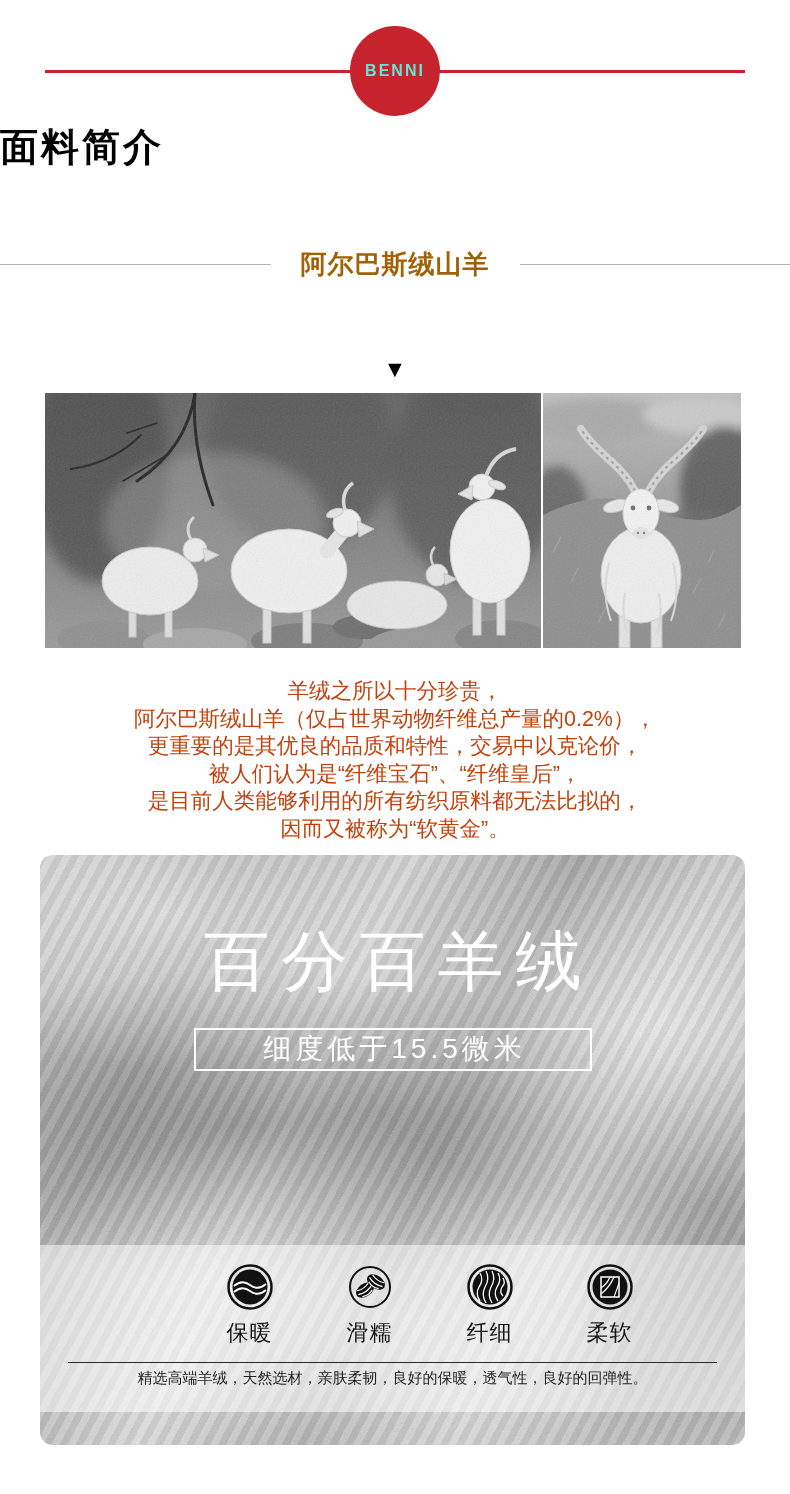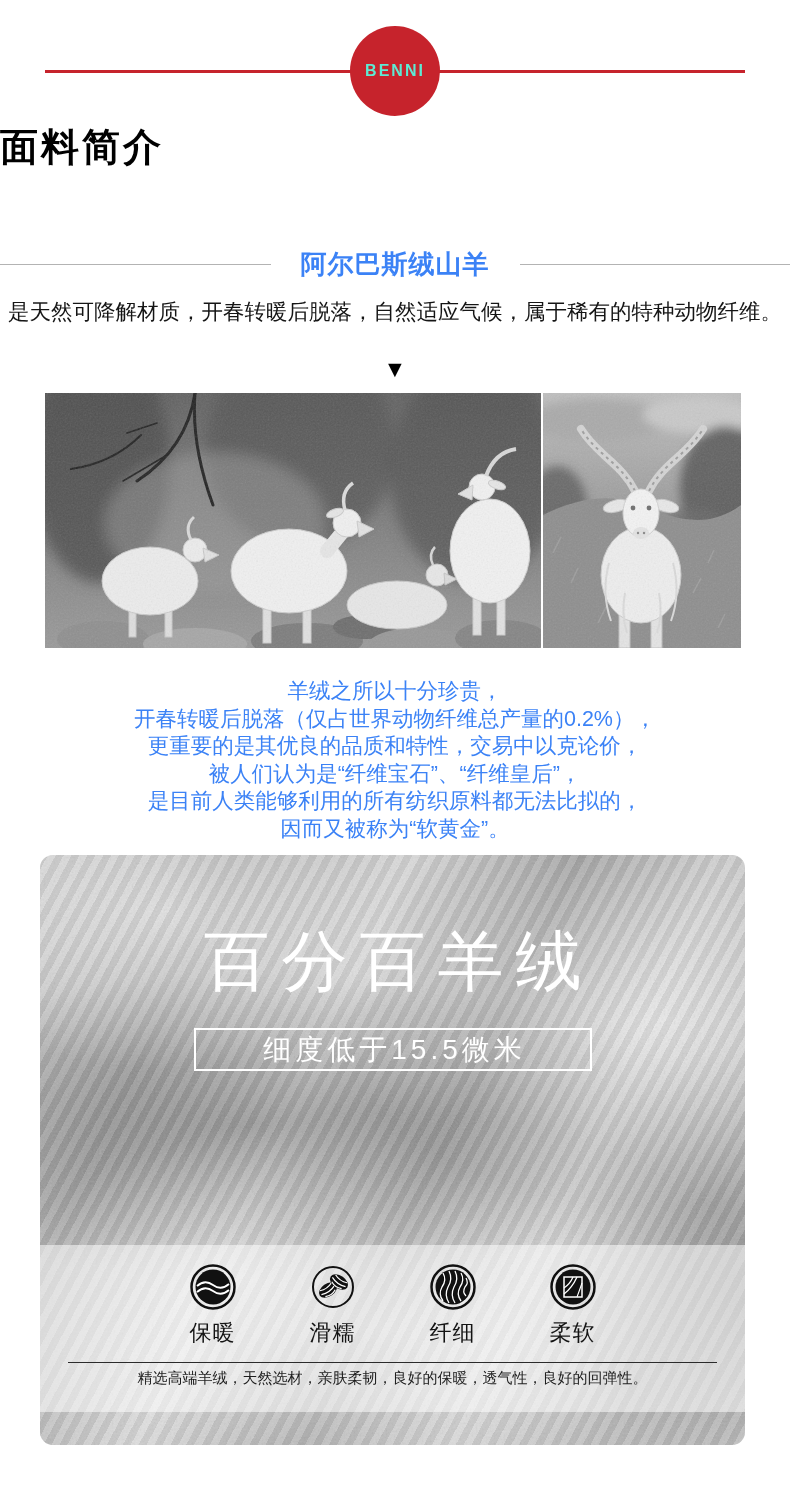--- a/index.html
+++ b/index.html
@@ -11,56 +11,56 @@
   .brand-line{position:absolute;top:70px;left:45px;width:700px;height:3px;background:var(--accent,#c6232c);}
   .brand-badge{
     position:absolute;top:26px;left:350px;width:90px;height:90px;border-radius:50%;
     background:var(--accent,#c6232c);display:flex;align-items:center;justify-content:center;z-index:2;
   }
   .brand-badge span{color:#5eead4;font-weight:bold;font-size:16px;letter-spacing:2px;transform:scaleY(1.05);}
   
   .page-title{position:absolute;top:122px;left:0;width:100%;margin:0;text-align:left;
     font-size:38px;font-weight:bold;color:#000;letter-spacing:3px;}
   .subtitle-row{position:absolute;top:247px;left:0;width:100%;display:flex;align-items:center;}
-  .subtitle-row h2{font-size:26px;font-weight:bold;margin:0 30px;white-space:nowrap;color:#3b82f6;letter-spacing:1px;}
+  .subtitle-row h2{font-size:26px;font-weight:bold;margin:0 30px;white-space:nowrap;color:#a16207;letter-spacing:1px;}
   .sub-line{flex:1;height:1px;background:#b3b3b3;}
   
   .intro{position:absolute;top:297px;left:0;width:100%;text-align:center;font-size:21.5px;line-height:30px;color:#151515;}
   .arrow-down{position:absolute;top:356px;left:0;width:100%;text-align:center;font-size:23px;color:#000;}
   
   .photos{position:absolute;top:393px;left:45px;width:696px;height:255px;display:flex;gap:2px;}
   .photos svg{display:block;height:255px;}
   
   .value-block{position:absolute;top:678px;left:0;width:100%;text-align:center;
-    font-size:21.5px;line-height:27.5px;color:#3b82f6;}
+    font-size:21.5px;line-height:27.5px;color:#c2410c;}
   
   .fabric{
     position:absolute;top:855px;left:40px;width:705px;height:590px;overflow:hidden;
     background:
       radial-gradient(ellipse 420px 260px at 18% 10%, rgba(255,255,255,0.55), rgba(255,255,255,0) 60%),
       radial-gradient(ellipse 520px 300px at 88% 28%, rgba(255,255,255,0.55), rgba(255,255,255,0) 62%),
       radial-gradient(ellipse 620px 330px at 48% 80%, rgba(255,255,255,0.50), rgba(255,255,255,0) 65%),
       radial-gradient(ellipse 760px 250px at 30% 46%, rgba(55,55,55,0.38), rgba(55,55,55,0) 62%),
       radial-gradient(ellipse 300px 420px at 100% 75%, rgba(70,70,70,0.35), rgba(70,70,70,0) 60%),
       linear-gradient(115deg,#cfcfcf 0%,#b2b2b2 20%,#d9d9d9 38%,#a2a2a2 55%,#cecece 70%,#b7b7b7 85%,#d4d4d4 100%);
     border-radius: 13px;
   }
   .fabric::before{content:"";position:absolute;inset:0;
     background:repeating-linear-gradient(118deg, rgba(0,0,0,0.07) 0 7px, rgba(255,255,255,0.09) 7px 14px);}
   .noise{position:absolute;inset:0;width:100%;height:100%;opacity:0.22;}
   .fabric-headline{position:absolute;top:72px;left:0;width:100%;text-align:center;color:#fff;
     font-size:66px;line-height:68px;font-weight:500;letter-spacing:12px;text-indent:12px;}
   .fineness-badge{position:absolute;top:173px;left:50%;transform:translateX(-50%);
     width:398px;height:43px;border:2px solid #fff;box-sizing:border-box;
-    display:flex;align-items:center;justify-content:center;}
+    display:flex;justify-content:center;}
   .fineness-badge span{color:#fff;font-size:28px;letter-spacing:4px;text-indent:4px;}
   
   .features-band{position:absolute;top:390px;left:0;width:100%;height:167px;background:rgba(255,255,255,0.52);}
   .features{display:flex;justify-content:center;padding-top:19px;}
-  .feature{width:120px;display:flex;flex-direction:column;align-items:center;}
+  .feature{width:120px;display:flex;flex-direction:column;align-items:flex-end;}
   .feature svg{width:46px;height:46px;display:block;}
   .feature-label{margin-top:8px;font-size:22px;color:#141414;letter-spacing:1px;}
   .caption-divider{position:absolute;top:117px;left:28px;width:649px;height:1px;background:#2b2b2b;}
   .fabric-caption{position:absolute;top:124px;left:0;width:100%;text-align:center;font-size:15px;color:#1d1d1d;}
 </style>
 </head>
 <body>
 
 <div id="page">
 
@@ -73,21 +73,20 @@
 
   <h1 class="page-title">面料简介</h1>
 
   <div class="subtitle-row">
     <span class="sub-line"></span>
     <h2>阿尔巴斯绒山羊</h2>
     <span class="sub-line"></span>
   </div>
 
   <div class="intro">
-    <div>是天然可降解材质，开春转暖后脱落，自然适应气候，属于稀有的特种动物纤维。</div>
   </div>
 
   <div class="arrow-down">▼</div>
 
   <div class="photos">
     <svg width="496" height="255" viewBox="0 0 496 255">
       <defs>
         <linearGradient id="bgL" x1="0" y1="0" x2="0" y2="1">
           <stop offset="0" stop-color="#636363"></stop>
             <stop offset="0.55" stop-color="#828282"></stop>
@@ -208,21 +207,21 @@
         <circle cx="95" cy="140" r="1.2" fill="#8a8a8a"></circle>
           <circle cx="101" cy="140" r="1.2" fill="#8a8a8a"></circle>
         <path d="M66 170 q-8 30 2 58 M130 170 q8 30 -2 58 M82 200 q-4 22 2 40 M116 200 q4 22 -2 40" fill="none" stroke="#dadada" stroke-width="2"></path>
       </g>
       <rect width="198" height="255" filter="url(#nzR)" opacity="0.16"></rect>
     </svg>
   </div>
 
   <div class="value-block">
     <div>羊绒之所以十分珍贵，</div>
-    <div>开春转暖后脱落（仅占世界动物纤维总产量的0.2%），</div>
+    <div>阿尔巴斯绒山羊（仅占世界动物纤维总产量的0.2%），</div>
     <div>更重要的是其优良的品质和特性，交易中以克论价，</div>
     <div>被人们认为是“纤维宝石”、“纤维皇后”，</div>
     <div>是目前人类能够利用的所有纺织原料都无法比拟的，</div>
     <div>因而又被称为“软黄金”。</div>
   </div>
 
   <section class="fabric">
     <svg class="noise">
       <filter id="fnz">
           <feTurbulence type="fractalNoise" baseFrequency="0.5" numOctaves="2"></feTurbulence>

